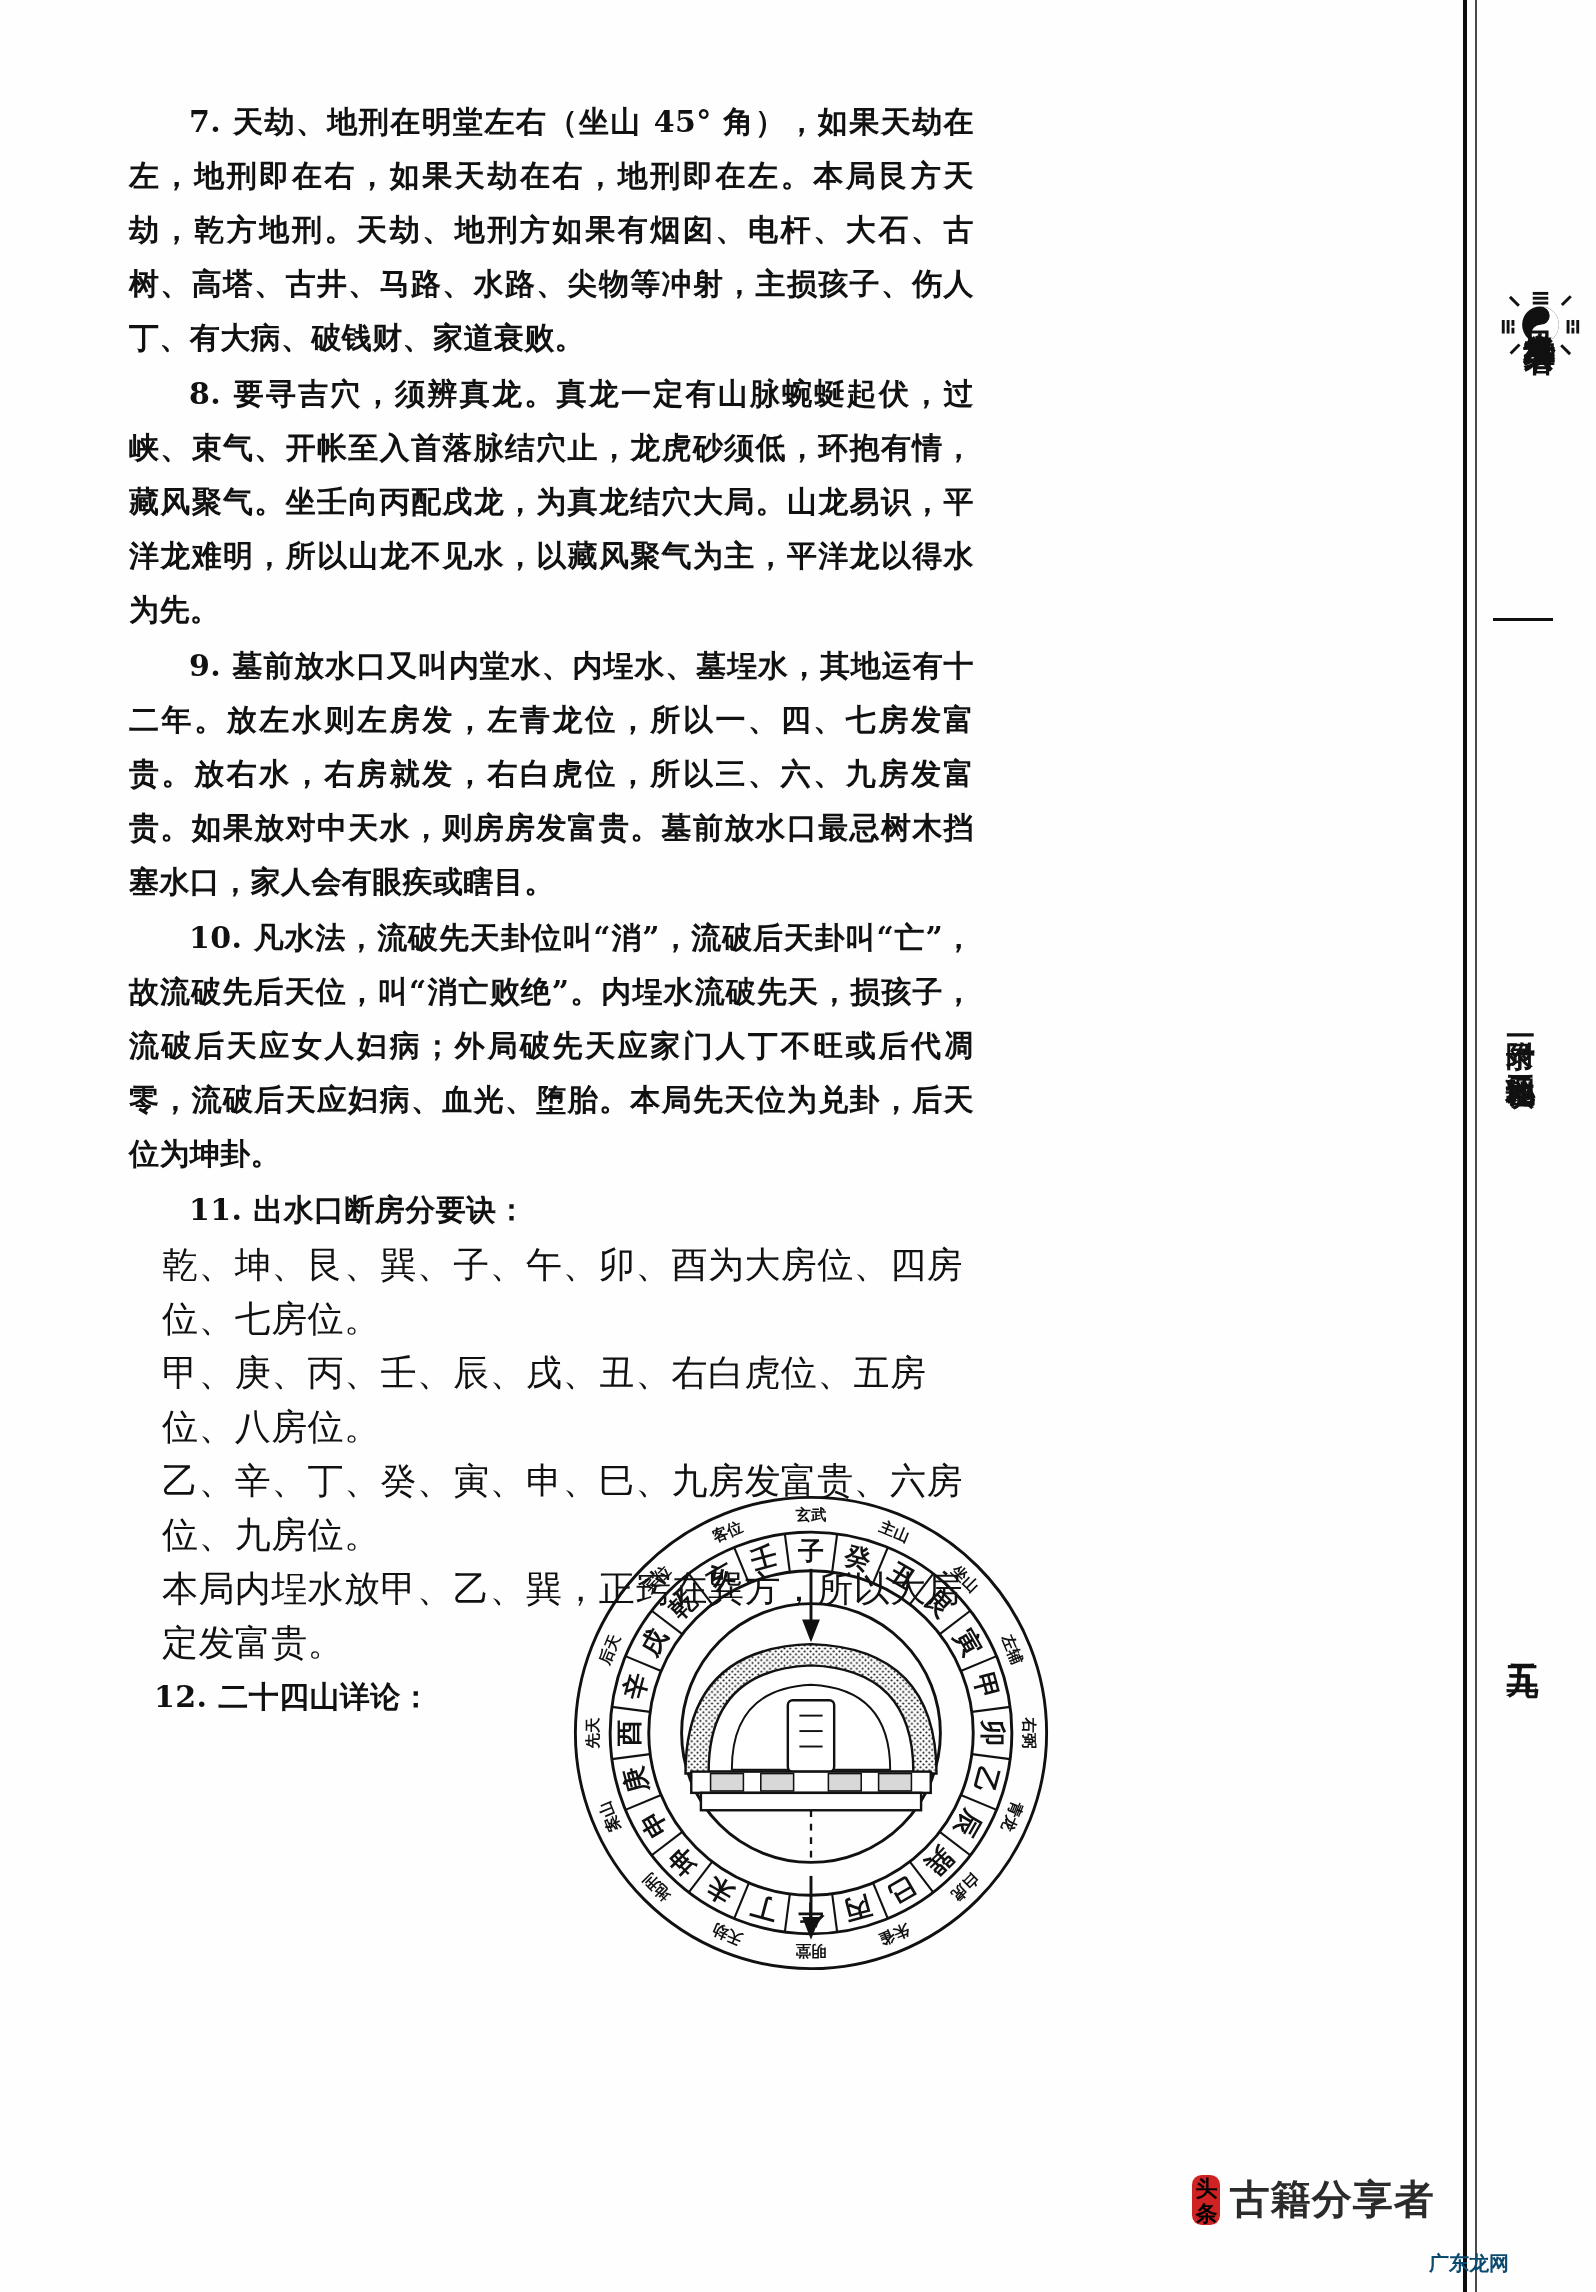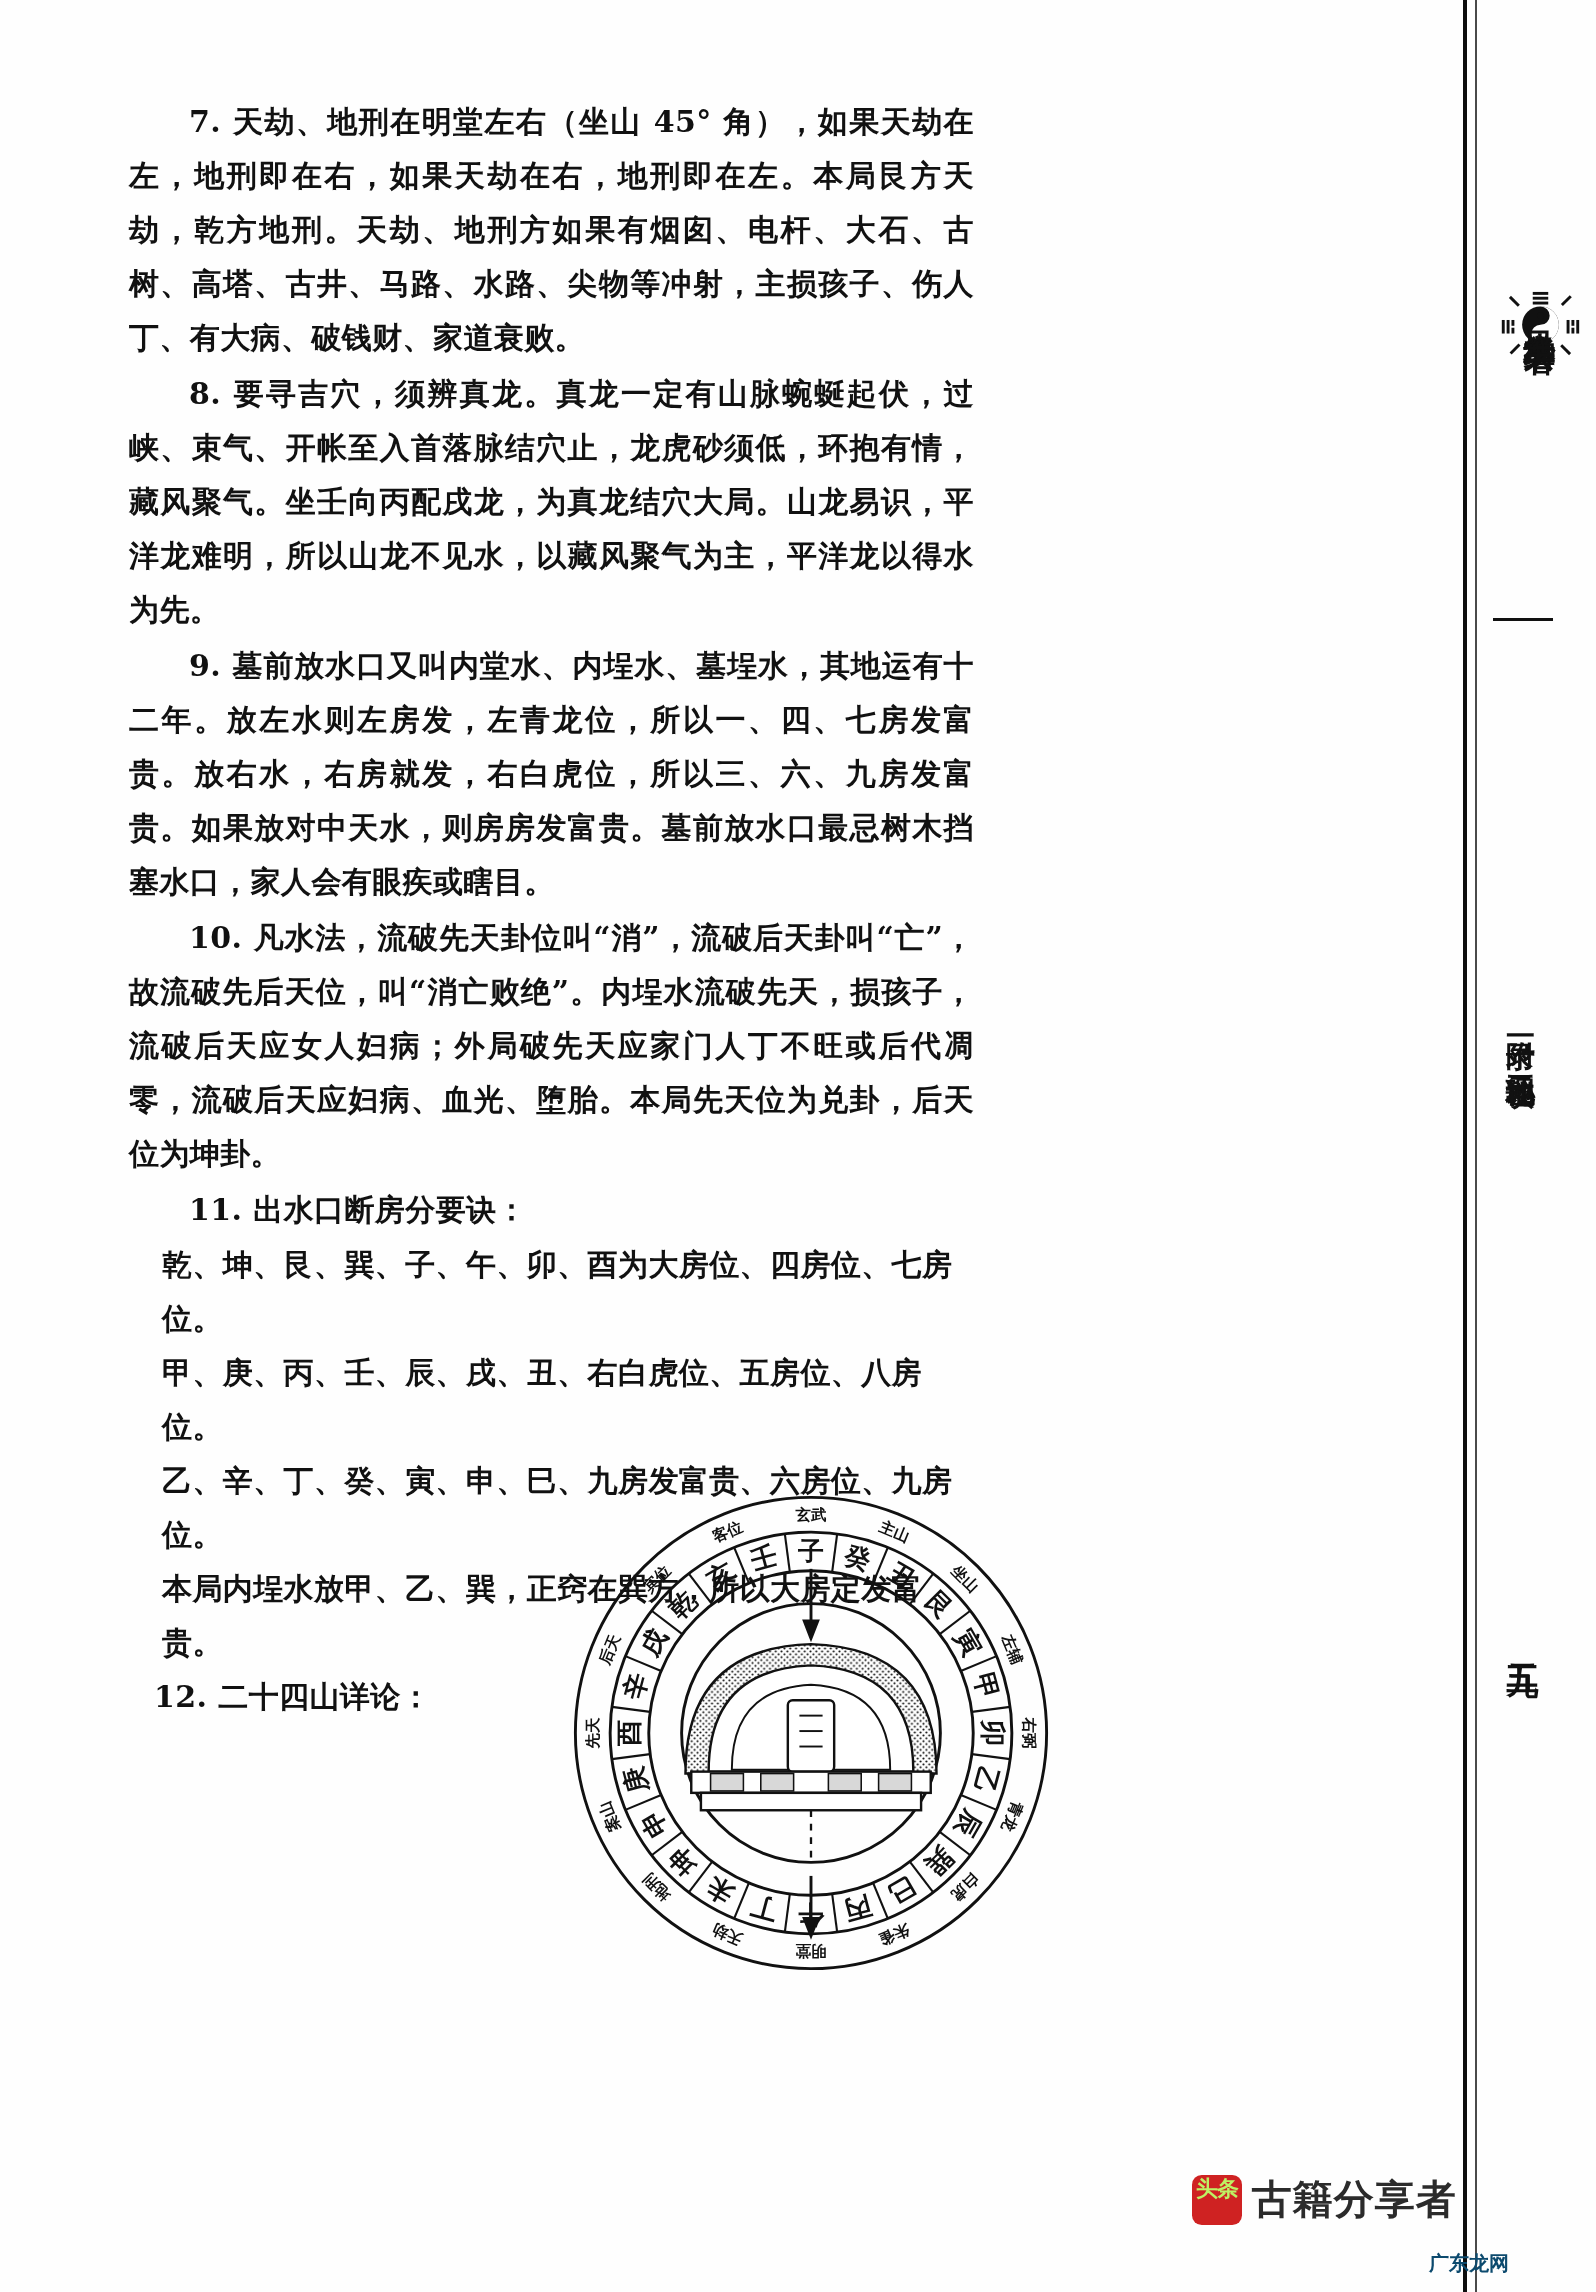--- a/index.html
+++ b/index.html
@@ -25,22 +25,22 @@
     line-height:54px;
     letter-spacing:0.4px;
     text-align:justify;
     text-justify:inter-ideograph;
     margin:0 0 1.9px 0;
     font-family:"DejaVu Serif","Liberation Serif",serif;
     font-weight:600;
   }
   .para.indent{text-indent:60px;}
   .sub{
-    font-size:30px;line-height:54px;margin:0;
-    font-family:"DejaVu Serif","Liberation Serif",serif;font-weight:700;
+    font-size:36px;line-height:54px;margin:0;
+    font-family:"DejaVu Serif","Liberation Serif",serif;font-weight:400;
     letter-spacing:0.4px;
     padding-left:33px;
   }
 
   
   .vert{
     writing-mode:vertical-rl;text-orientation:upright;
     font-family:"DejaVu Serif","Liberation Serif",serif;
     font-weight:700;color:#111;
   }
@@ -65,22 +65,22 @@
   }
   .r24{font-size:27px;}
   .rout{font-size:16px;}
 
   
   #watermark{
     position:absolute;left:1192px;top:2172px;
     display:flex;align-items:center;gap:9.7px;
   }
   #wm-logo{
-    width:50px;height:50px;border-radius:9.7px;background:#cf2222;
-    color:#bef264;font-size:22px;font-weight:700;line-height:25px;
+    width:28px;height:50px;border-radius:9.7px;background:#cf2222;
+    color:#000000;font-size:22px;font-weight:700;line-height:25px;
     text-align:center;padding-top:1px;box-sizing:border-box;
     font-family:"DejaVu Sans","Liberation Sans",sans-serif;
     letter-spacing:-1px;
   }
   #wm-text{
     font-size:40px;font-weight:700;color:#2b2b2b;letter-spacing:1px;
     font-family:"DejaVu Sans","Liberation Sans",sans-serif;
   }
   #wm-sub{
     position:absolute;left:1429px;top:2250px;font-size:20px;color:#0c4a6e;

